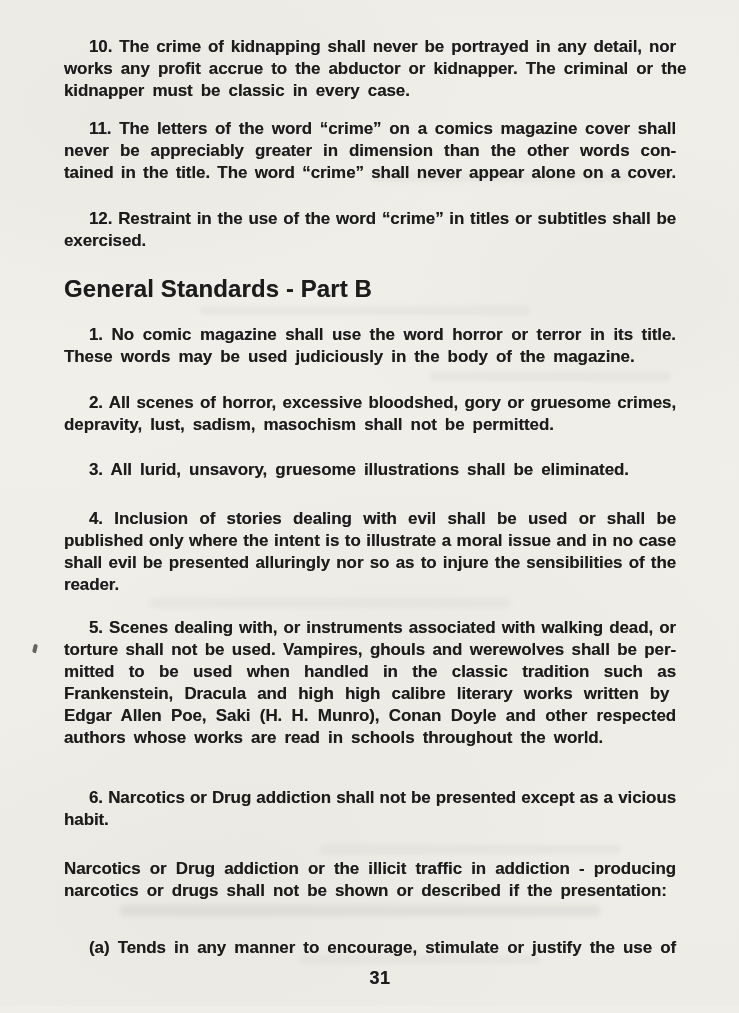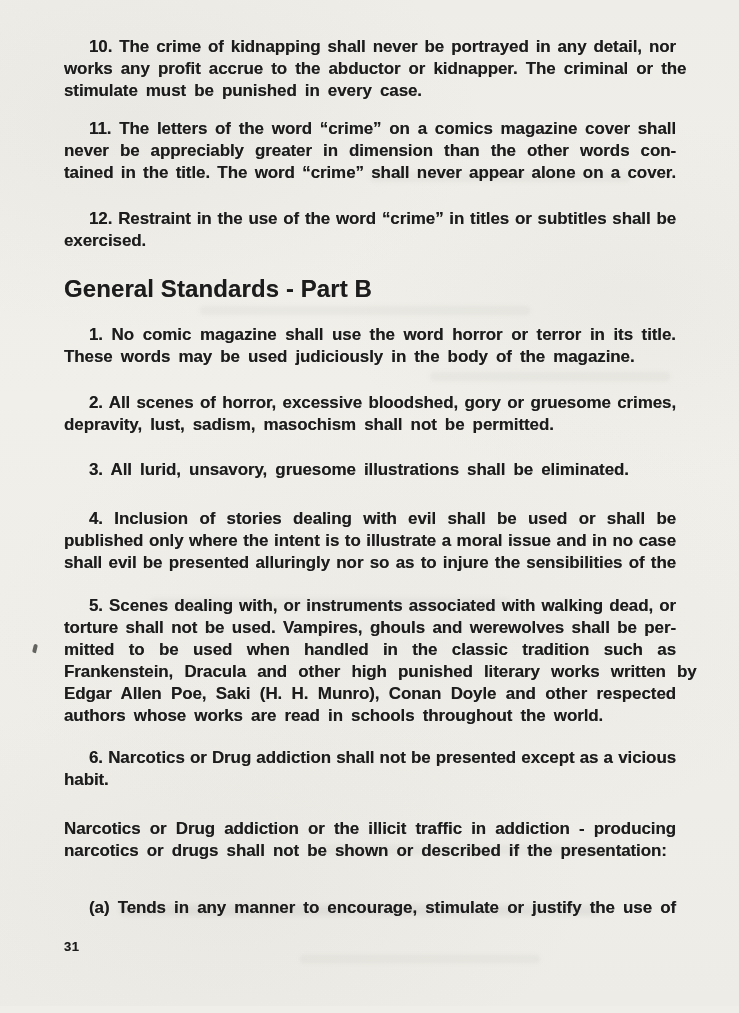--- a/index.html
+++ b/index.html
@@ -55,30 +55,30 @@
   }
   
   [data-name="item-11"]            { margin-top: 16px; }
   [data-name="item-12"]            { margin-top: 24px; }
   [data-name="heading-part-b"]     { margin-top: 26px; }
   [data-name="item-b-1"]           { margin-top: 24px; }
   [data-name="item-b-2"]           { margin-top: 24px; }
   [data-name="item-b-3"]           { margin-top: 23px; }
   [data-name="item-b-4"]           { margin-top: 27px; text-decoration: underline; }
   [data-name="item-b-5"]           { margin-top: 21px; }
-  [data-name="item-b-6"]           { margin-top: 20px; }
+  [data-name="item-b-6"]           { margin-top: 38px; }
   [data-name="narcotics-continuation"] { margin-top: 27px; }
   [data-name="item-a"]             { margin-top: 35px; }
   .folio {
-    margin-top: 17px;
+    margin-top: 8px;
     height: 22px;
     line-height: 22px;
-    text-align: left;
+    text-align: center;
     margin-right: -20px;
-    font-size: 13px;
+    font-size: 18px;
     letter-spacing: 0.5px;
   }
   .speck {
     position: absolute;
     left: 33px;
     top: 644px;
     width: 4px;
     height: 9px;
     background: #4a4a48;
     border-radius: 2px 2px 1px 2px;
@@ -112,21 +112,21 @@
   <div class="smudge s6" data-name="bleed-through-smudge"></div>
   <div class="smudge s7" data-name="bleed-through-smudge"></div>
 
   <div class="speck" data-name="ink-speck"></div>
 
   <div class="text-block" data-name="text-block">
 
     <div data-name="item-10" class="para">
         <div class="line indent" data-name="item-10-line-1"><span class="line-text fit" style="word-spacing: 2.35px;">10. The crime of kidnapping shall never be portrayed in any detail, nor</span></div>
         <div class="line" data-name="item-10-line-2"><span class="line-text fit" style="word-spacing: 3.51px;">works any profit accrue to the abductor or kidnapper. The criminal or the</span></div>
-        <div class="line" data-name="item-10-line-3"><span class="line-text loose">stimulate must be punished in every case.</span></div>
+        <div class="line" data-name="item-10-line-3"><span class="line-text loose">kidnapper must be classic in every case.</span></div>
       </div>
       <div data-name="item-11" class="para">
         <div class="line indent" data-name="item-11-line-1"><span class="line-text fit" style="word-spacing: 3.19px;">11. The letters of the word “crime” on a comics magazine cover shall</span></div>
         <div class="line" data-name="item-11-line-2"><span class="line-text fit" style="word-spacing: 6.42px;">never be appreciably greater in dimension than the other words con-</span></div>
         <div class="line" data-name="item-11-line-3"><span class="line-text fit" style="word-spacing: 2.74px;">tained in the title. The word “crime” shall never appear alone on a cover.</span></div>
       </div>
       <div data-name="item-12" class="para">
         <div class="line indent" data-name="item-12-line-1"><span class="line-text fit" style="word-spacing: 1.18px;">12. Restraint in the use of the word “crime” in titles or subtitles shall be</span></div>
         <div class="line" data-name="item-12-line-2"><span class="line-text loose">exercised.</span></div>
       </div>
@@ -139,26 +139,27 @@
         <div class="line indent" data-name="item-b-2-line-1"><span class="line-text fit" style="word-spacing: 1.74px;">2. All scenes of horror, excessive bloodshed, gory or gruesome crimes,</span></div>
         <div class="line" data-name="item-b-2-line-2"><span class="line-text loose">depravity, lust, sadism, masochism shall not be permitted.</span></div>
       </div>
       <div data-name="item-b-3" class="para">
         <div class="line indent" data-name="item-b-3-line-1"><span class="line-text loose">3. All lurid, unsavory, gruesome illustrations shall be eliminated.</span></div>
       </div>
       <div data-name="item-b-4" class="para">
         <div class="line indent" data-name="item-b-4-line-1"><span class="line-text fit" style="word-spacing: 6.73px;">4. Inclusion of stories dealing with evil shall be used or shall be</span></div>
         <div class="line" data-name="item-b-4-line-2"><span class="line-text fit" style="word-spacing: 0.95px;">published only where the intent is to illustrate a moral issue and in no case</span></div>
         <div class="line" data-name="item-b-4-line-3"><span class="line-text fit" style="word-spacing: 1.69px;">shall evil be presented alluringly nor so as to injure the sensibilities of the</span></div>
+        <div class="line" data-name="item-b-4-line-4"><span class="line-text loose">reader.</span></div>
       </div>
       <div data-name="item-b-5" class="para">
         <div class="line indent" data-name="item-b-5-line-1"><span class="line-text fit" style="word-spacing: 1.5px;">5. Scenes dealing with, or instruments associated with walking dead, or</span></div>
         <div class="line" data-name="item-b-5-line-2"><span class="line-text fit" style="word-spacing: 2.79px;">torture shall not be used. Vampires, ghouls and werewolves shall be per-</span></div>
         <div class="line" data-name="item-b-5-line-3"><span class="line-text fit" style="word-spacing: 9.75px;">mitted to be used when handled in the classic tradition such as</span></div>
-        <div class="line" data-name="item-b-5-line-4"><span class="line-text fit" style="word-spacing: 6.53px;">Frankenstein, Dracula and other high punished literary works written by</span></div>
+        <div class="line" data-name="item-b-5-line-4"><span class="line-text fit" style="word-spacing: 6.53px;">Frankenstein, Dracula and high high calibre literary works written by</span></div>
         <div class="line" data-name="item-b-5-line-5"><span class="line-text fit" style="word-spacing: 4.79px;">Edgar Allen Poe, Saki (H. H. Munro), Conan Doyle and other respected</span></div>
         <div class="line" data-name="item-b-5-line-6"><span class="line-text loose">authors whose works are read in schools throughout the world.</span></div>
       </div>
       <div data-name="item-b-6" class="para">
         <div class="line indent" data-name="item-b-6-line-1"><span class="line-text fit" style="word-spacing: 0.56px;">6. Narcotics or Drug addiction shall not be presented except as a vicious</span></div>
         <div class="line" data-name="item-b-6-line-2"><span class="line-text loose">habit.</span></div>
       </div>
       <div data-name="narcotics-continuation" class="para">
         <div class="line" data-name="narcotics-continuation-line-1"><span class="line-text fit" style="word-spacing: 4.54px;">Narcotics or Drug addiction or the illicit traffic in addiction - producing</span></div>
         <div class="line" data-name="narcotics-continuation-line-2"><span class="line-text loose">narcotics or drugs shall not be shown or described if the presentation:</span></div>

